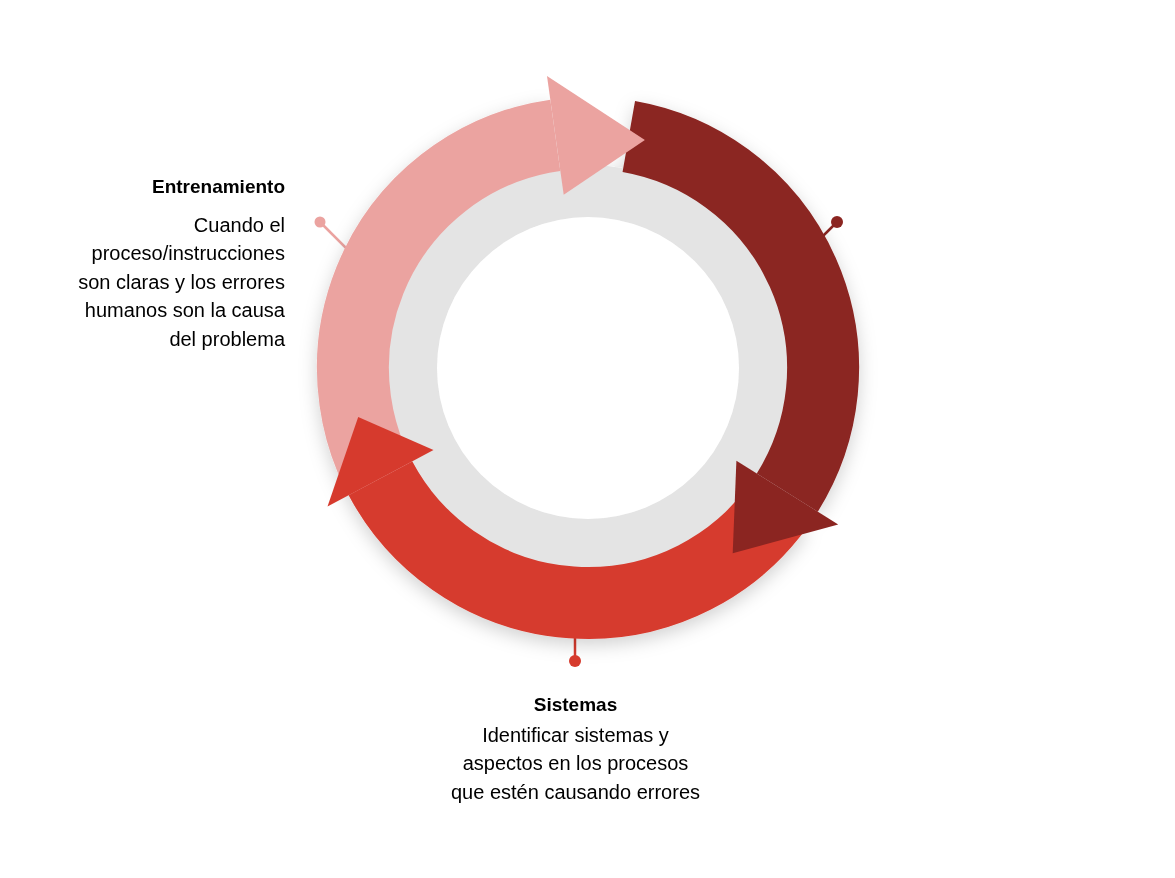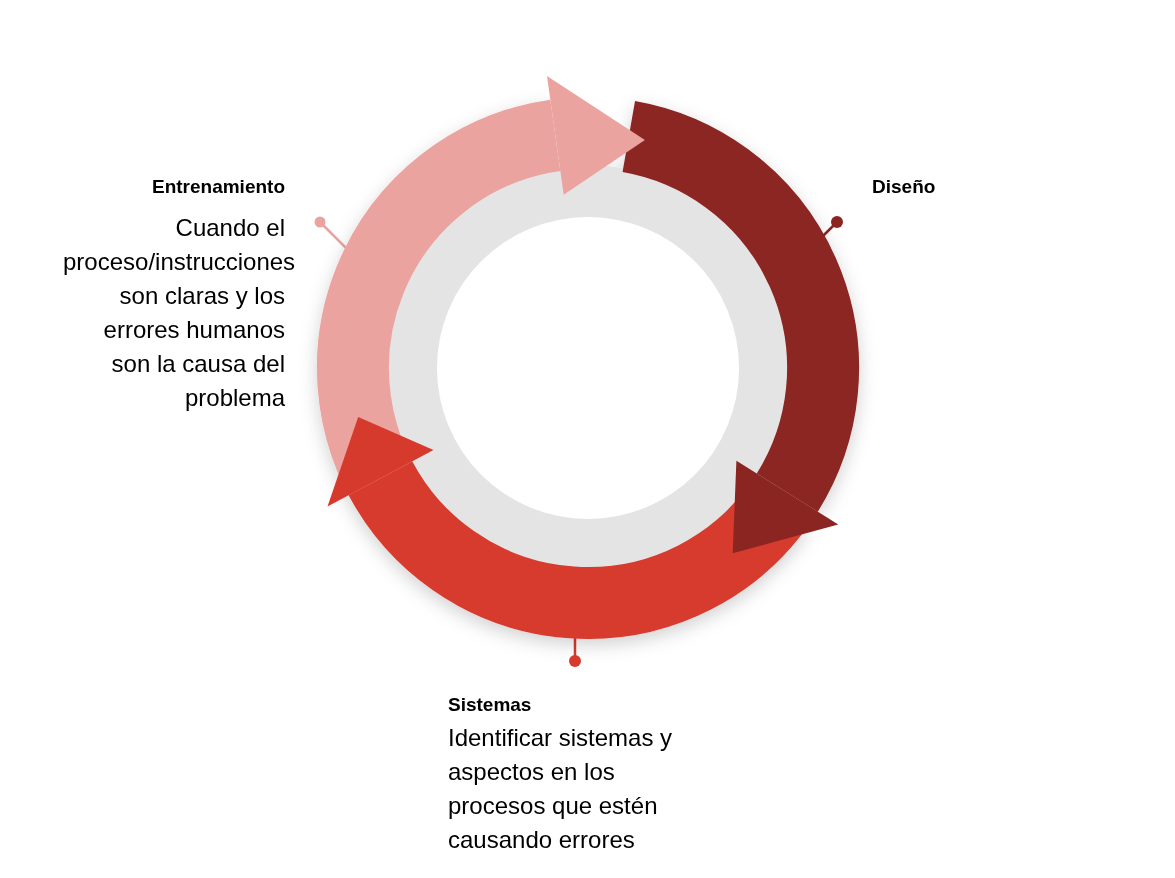--- a/index.html
+++ b/index.html
@@ -26,39 +26,40 @@
   .node-label {
     position: absolute;
     font-size: 19px;
   }
   .node-title {
     font-weight: bold;
     font-size: 19px;
   }
   .node-desc {
     margin-top: 13px;
-    font-size: 24px;
+    font-size: 20px;
     line-height: 1.42;
   }
   .label-left {
     right: 890px;
     top: 176px;
     width: 222px;
     text-align: right;
   }
   .label-right {
     left: 872px;
     top: 176px;
     width: 212px;
     text-align: left;
   }
   .label-bottom {
     left: 448px;
     top: 694px;
     width: 255px;
+    text-align: center;
   }
   .label-bottom .node-desc {
     margin-top: 5px;
   }
   .center-title {
     position: absolute;
     left: 438px;
     top: 336px;
     width: 300px;
     text-align: center;
@@ -100,21 +101,20 @@
     <circle cx="575" cy="661" r="6" fill="#D63A2D"></circle>
   </svg>
 
 
   <div class="node-label label-left">
     <div class="node-title">Entrenamiento</div>
     <div class="node-desc">Cuando el proceso/instrucciones son claras y los errores humanos son la causa del problema</div>
   </div>
 
   <div class="node-label label-right">
-    <div class="node-title">Diseño</div>
   </div>
 
   <div class="node-label label-bottom">
     <div class="node-title">Sistemas</div>
     <div class="node-desc">Identificar sistemas y aspectos en los procesos que estén causando errores</div>
   </div>
 
 </div>
 
 </body></html>

